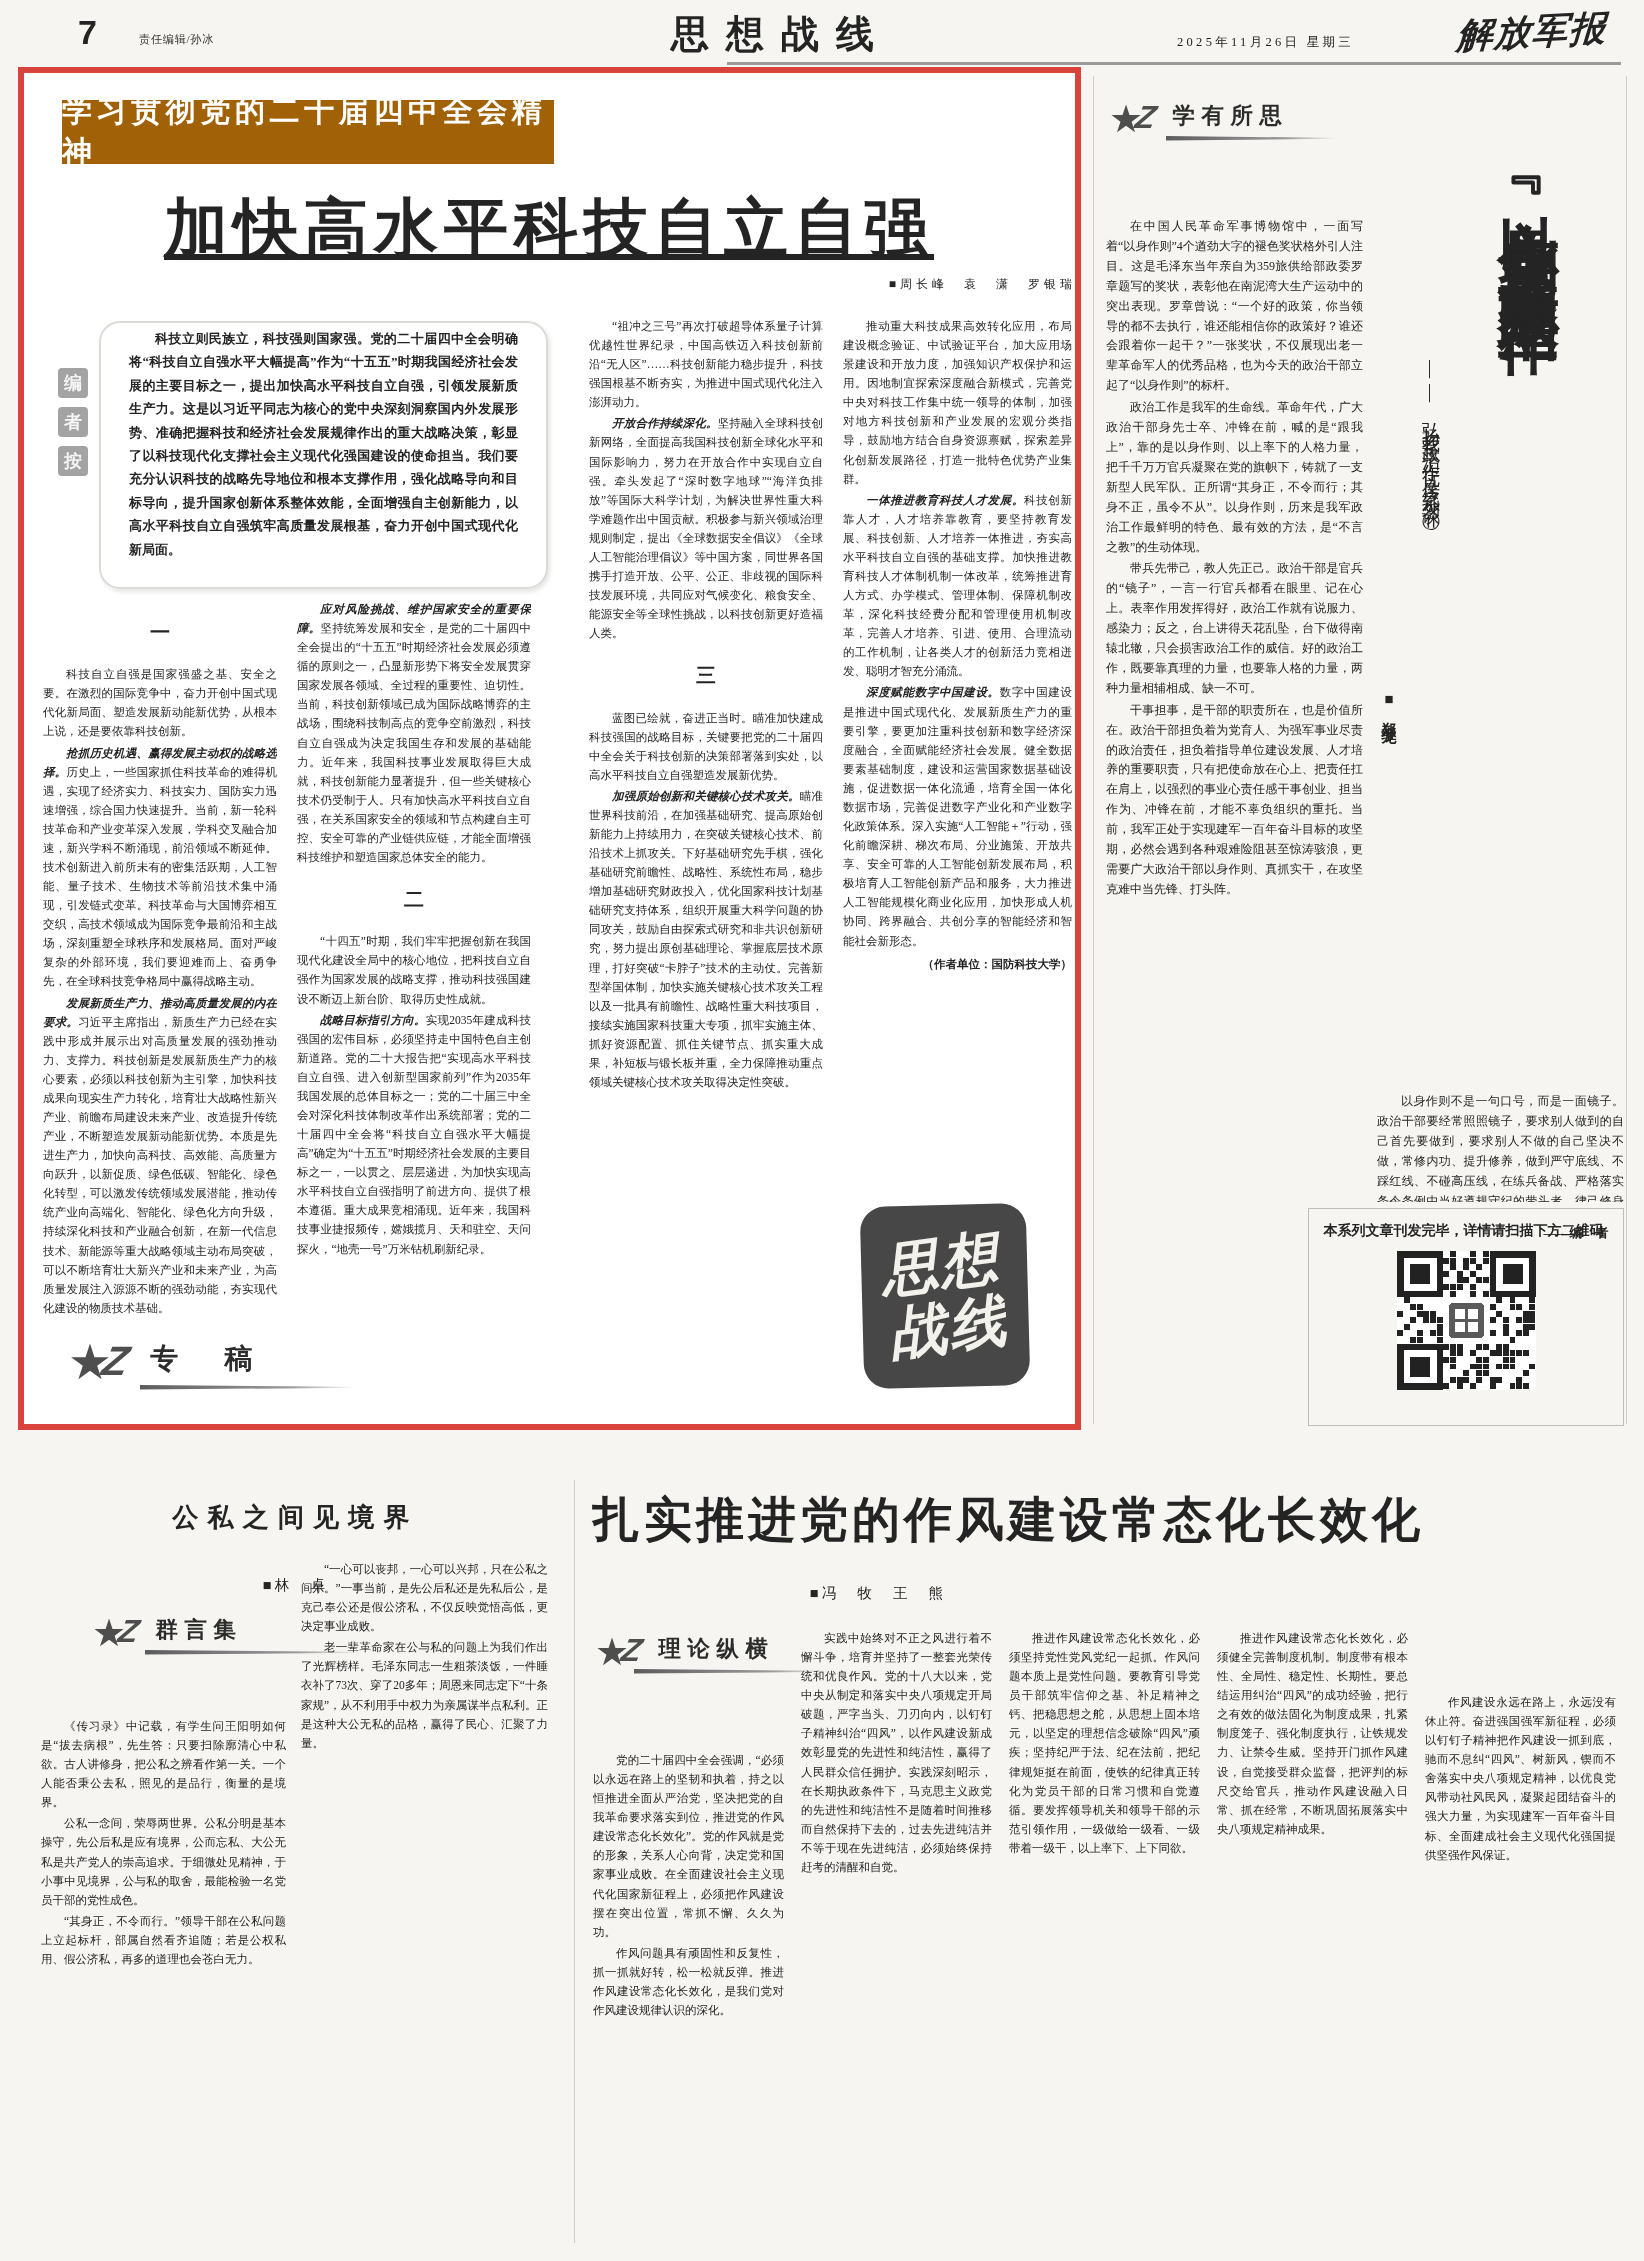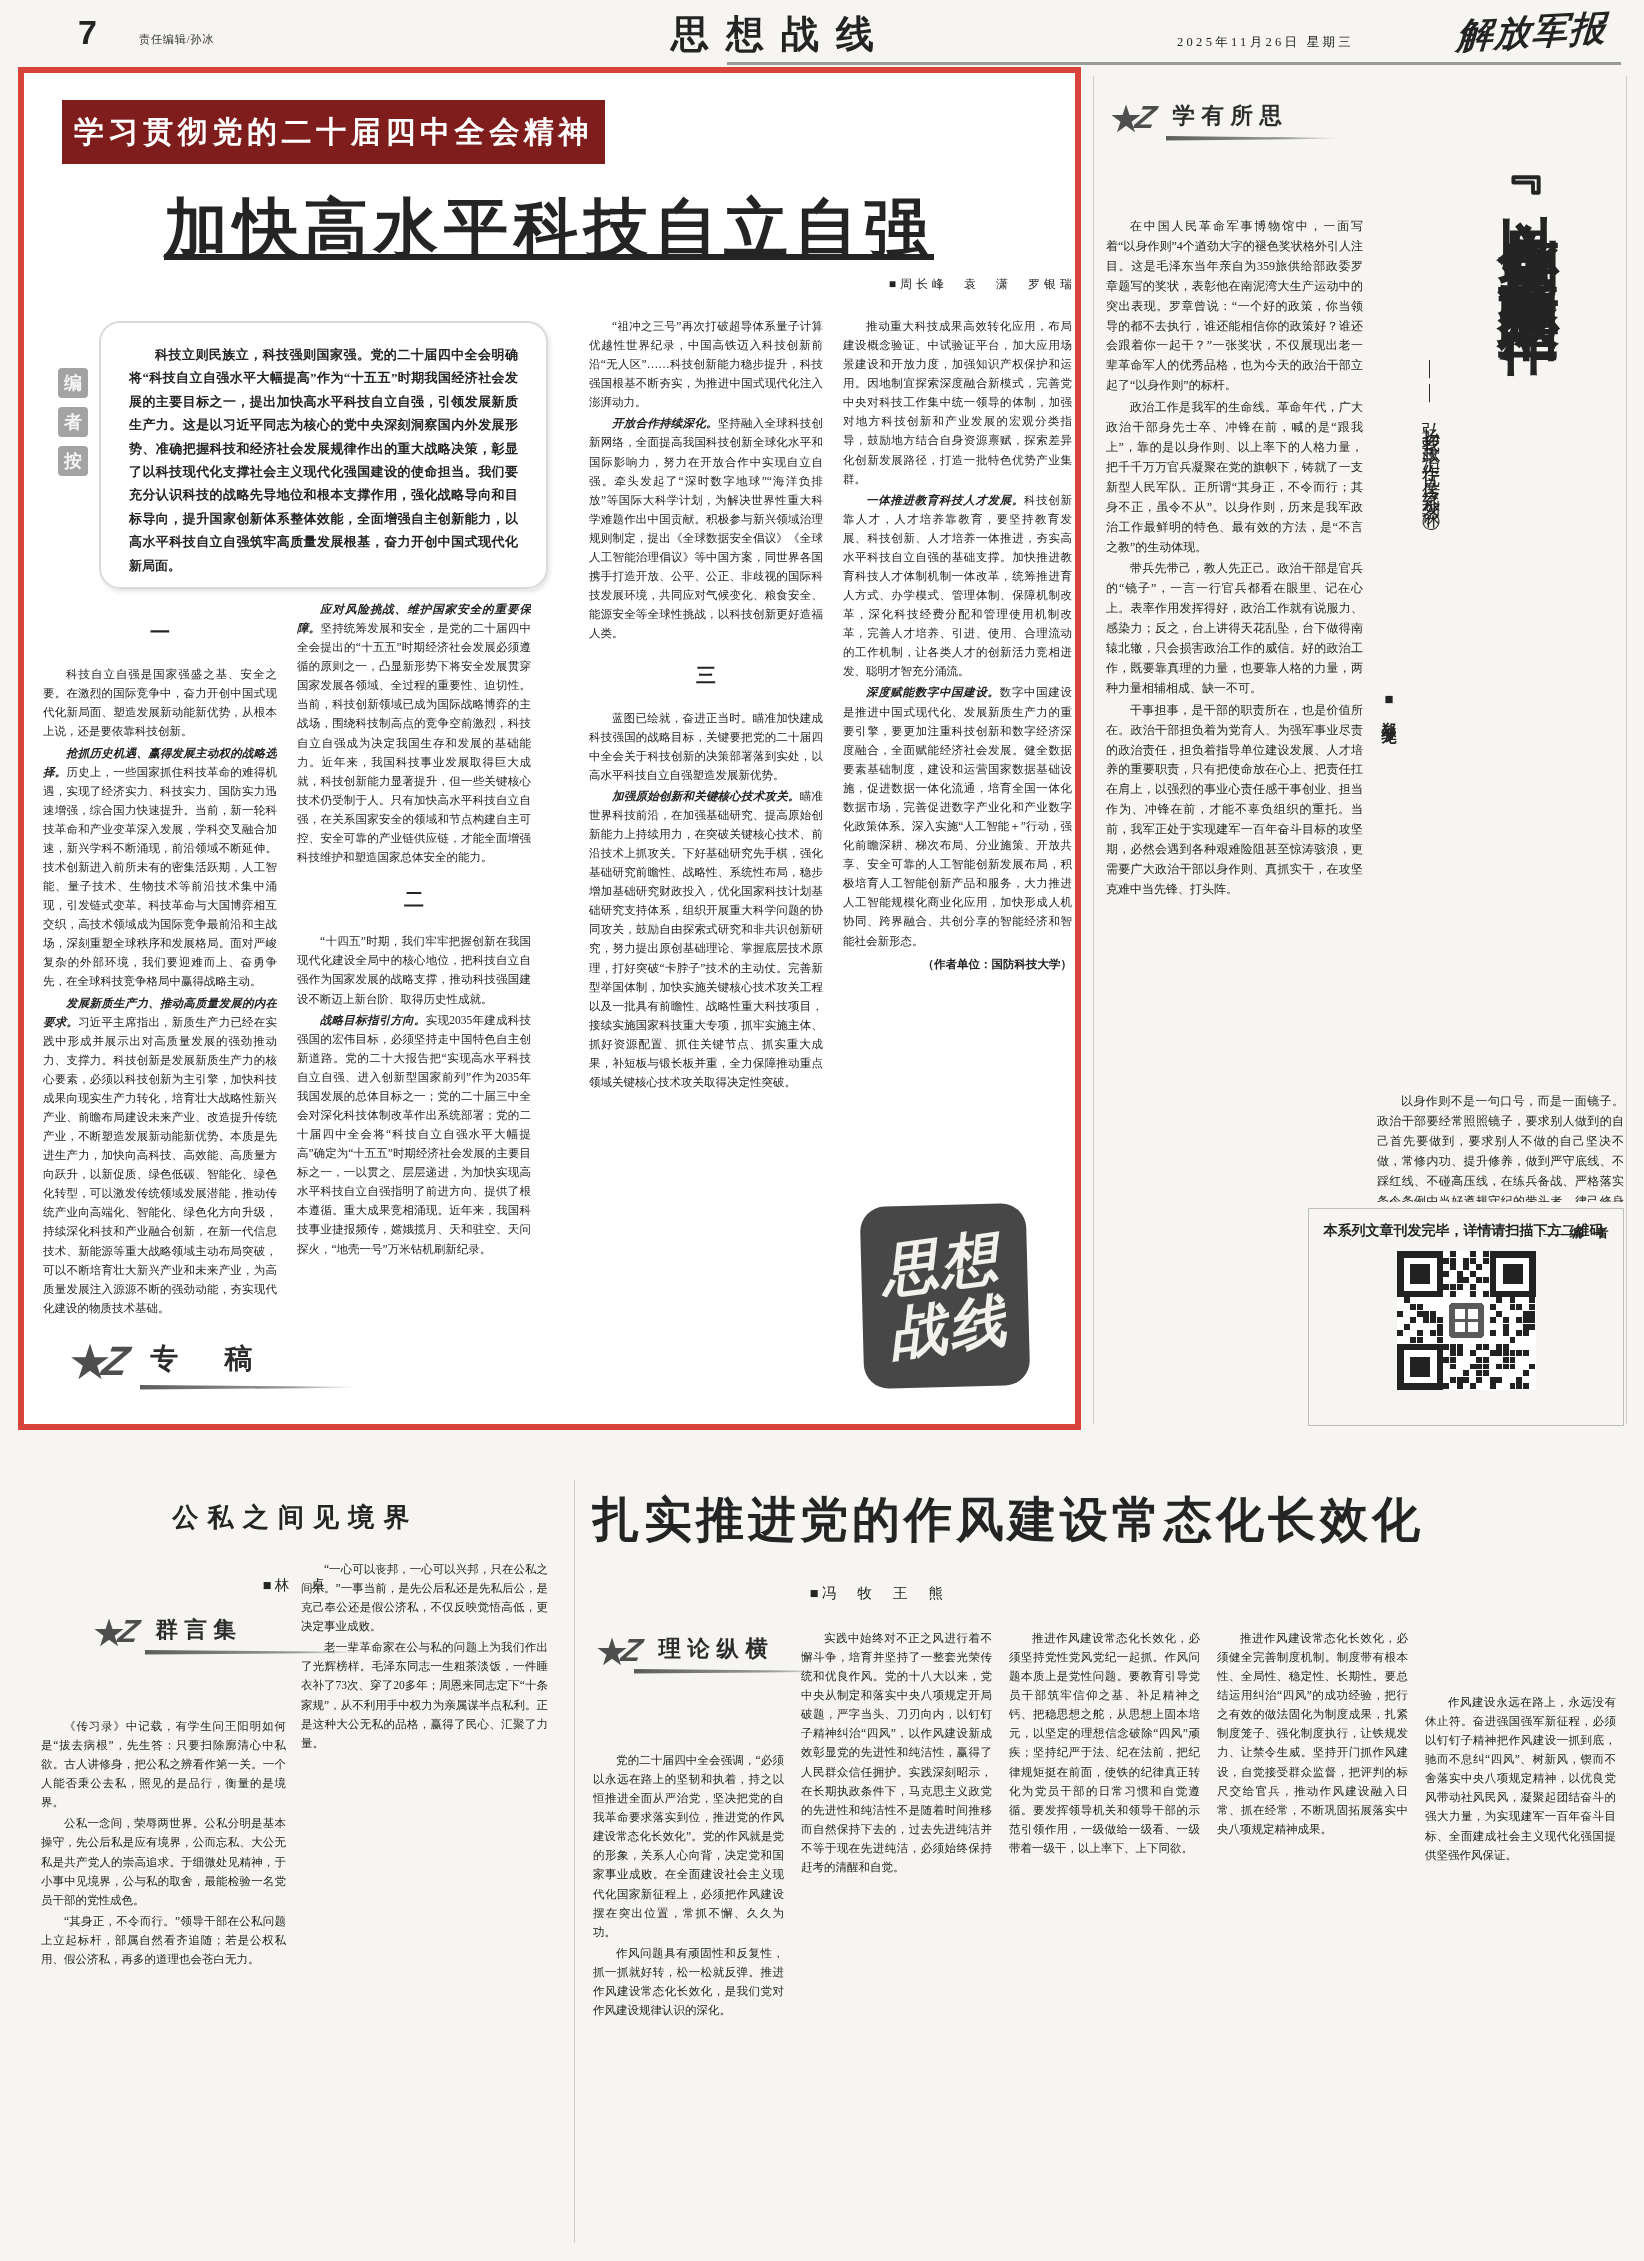--- a/index.html
+++ b/index.html
@@ -14,33 +14,33 @@
   .paper-section-title{font-size:38px;font-weight:900;letter-spacing:17px;white-space:nowrap;
         font-family:"Liberation Sans","DejaVu Sans",sans-serif;}
   .date-line{font-size:12.5px;letter-spacing:3.3px;color:#222;}
   .masthead{font-size:36px;font-weight:900;font-style:italic;transform:skewX(-6deg) rotate(-3deg);
         letter-spacing:1.3px;white-space:nowrap;}
   .hrule{height:2.6px;background:#9a9a9a;}
 
   
   .red-box{left:18.4px;top:67px;width:1063px;height:1363px;background:#ffffff;
         border:6.6px solid #d8433c;box-sizing:border-box;}
-  .kicker{left:62px;top:100px;width:543px;height:64px;background:#7f1d1d;color:#fff;
+  .kicker{left:62px;top:100px;width:492px;height:64px;background:#a16207;color:#fff;
         display:flex;align-items:center;justify-content:center;font-size:30px;font-weight:700;
         letter-spacing:4.6px;}
   .main-headline{left:26px;top:185px;width:1046px;text-align:center;font-size:64px;font-weight:900;
         letter-spacing:6px;white-space:nowrap;text-decoration:underline;}
   .main-byline{left:30px;top:276px;width:1046px;text-align:right;font-size:12px;letter-spacing:4px;}
 
   
   .ed-label{left:58px;top:368px;width:33px;display:flex;flex-direction:column;gap:9.2px;}
   .ed-label span{width:30px;height:30px;background:#a3a3a3;color:#f5f5f5;display:flex;align-items:center;
         justify-content:center;font-size:18px;font-weight:700;border-radius:4px;}
   .ed-box{left:99px;top:321px;width:449px;height:268px;border:2px solid #dcdad6;border-radius:21px;
-        box-shadow:2px 2.6px 4px rgba(0,0,0,.10);box-sizing:border-box;padding:20px 28px;
+        box-shadow:2px 2.6px 4px rgba(0,0,0,.10);box-sizing:border-box;padding:4px 28px;
         font-size:13px;font-weight:600;line-height:1.8;text-align:justify;}
   .ed-box p{margin:0;text-indent:2em;}
 
   
   .col{font-size:11.5px;line-height:1.66;overflow:hidden;}
   .para{margin:0 0 2px;text-indent:2em;text-align:justify;}
   .lead{font-weight:800;font-style:italic;}
   .credit{text-align:right;font-weight:700;text-indent:0;margin-top:4px;}
   .sec-mark{text-align:center;font-size:20px;font-weight:800;margin:16px 0;}
 

